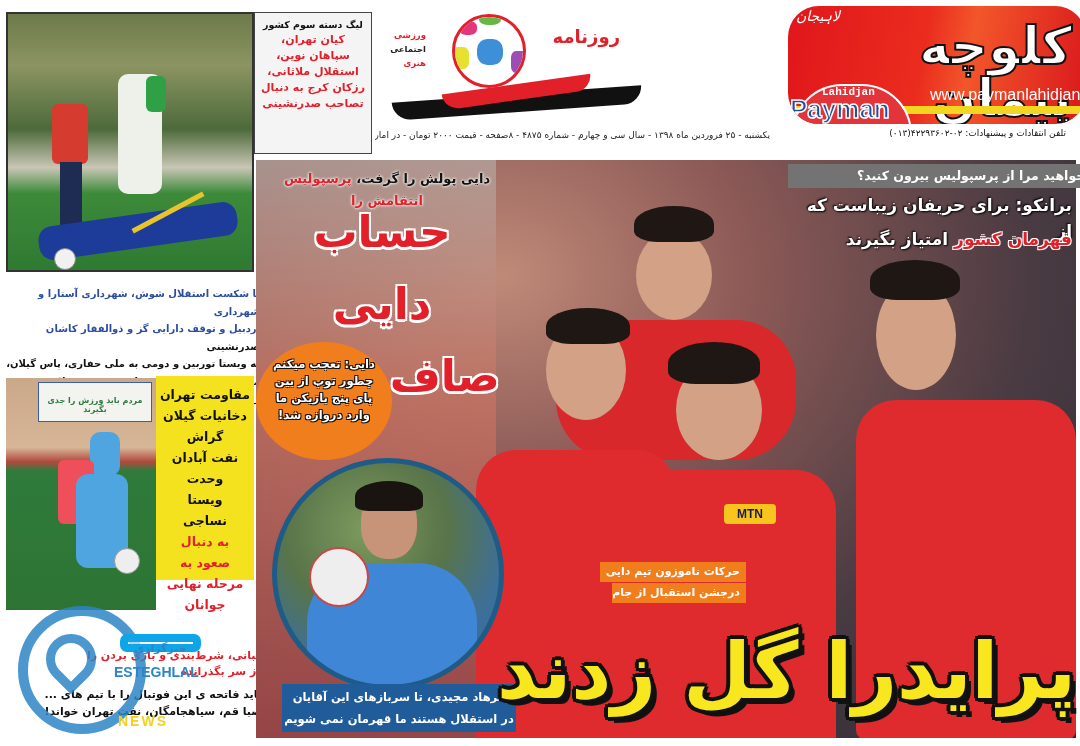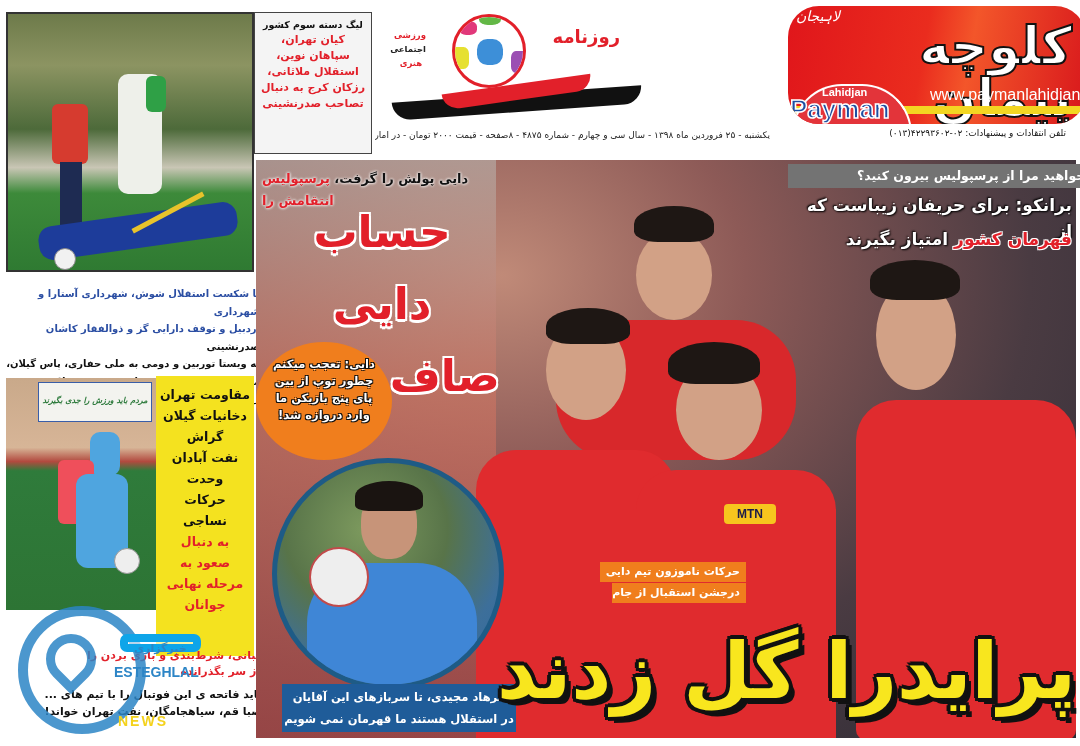--- a/index.html
+++ b/index.html
@@ -7,38 +7,38 @@
     body { position: relative; font-family: "DejaVu Sans", sans-serif; direction: rtl; }
     .abs { position: absolute; }
 
     
     #ad { left: 788px; top: 6px; width: 298px; height: 118px; background: linear-gradient(100deg, #e0161b 0%, #ea2c1e 45%, #f3562a 60%, #d8171c 100%); overflow: hidden; border-radius: 31px; }
     #ad .ad-title { right: 14px; top: 14px; font-size: 52px; font-weight: bold; color: #fff; -webkit-text-stroke: 2px #111; line-height: 1; letter-spacing: 1px; }
     #ad .ad-sig { left: 8px; top: 2px; font-size: 14px; color: #fff; font-style: italic; }
     #ad .ad-url { left: 142px; top: 80px; font-size: 16px; color: #fff; direction: ltr; font-family: "Liberation Sans", sans-serif; }
     #ad .ad-yellowbar { left: 0; right: 0; top: 100px; height: 8px; background: #f3d622; }
     #ad .ad-logo-arc { left: 4px; top: 78px; width: 120px; height: 50px; border-radius: 60px 60px 0 0; background: #e3343a; border: 2px solid #fff; }
-    #ad .ad-logo-small { left: 34px; top: 80px; font-size: 11px; color: #fff; direction: ltr; font-family: Liberation Sans, sans-serif; font-weight: bold; }
+    #ad .ad-logo-small { left: 34px; top: 80px; font-size: 11px; color: #fff; direction: ltr; font-family: Liberation Mono, monospace; font-weight: bold; }
     #ad .ad-logo-big { left: 2px; top: 88px; font-size: 26px; color: #1d4fa2; font-weight: bold; direction: ltr; font-family: "Liberation Sans", sans-serif; -webkit-text-stroke: 1.5px #fff; }
     #ad-phone { left: 776px; top: 128px; width: 290px; font-size: 9px; color: #111; text-align: right; }
 
     
     #masthead { left: 372px; top: 6px; width: 400px; height: 118px; }
     .logo-word { right: 16px; top: 8px; font-size: 118px; font-weight: bold; color: #111; line-height: 1; font-family: "DejaVu Serif", serif; }
     .logo-swoosh { left: 20px; top: 88px; width: 250px; height: 18px; background: #111; border-radius: 0 0 60px 60px; transform: rotate(-4deg); }
     .logo-swoosh-red { left: 70px; top: 78px; width: 150px; height: 16px; background: #e2202a; border-radius: 0 0 60px 60px; transform: rotate(-8deg); }
     .logo-ball { left: 80px; top: 8px; width: 74px; height: 74px; border-radius: 50%; background: #fff; border: 3px solid #e2202a; overflow: hidden; }
     .logo-ball .p1 { left: 22px; top: 22px; width: 26px; height: 26px; background: #3d8fd8; border-radius: 40%; }
     .logo-ball .p2 { left: -4px; top: 30px; width: 18px; height: 22px; background: #e6e031; border-radius: 30%; }
     .logo-ball .p3 { left: 24px; top: -6px; width: 22px; height: 14px; background: #63b846; border-radius: 40%; }
     .logo-ball .p4 { right: -4px; top: 34px; width: 16px; height: 22px; background: #9b4fb3; border-radius: 30%; }
     .logo-ball .p5 { left: 4px; top: 4px; width: 18px; height: 14px; background: #e1387a; border-radius: 40%; }
     .mast-label { right: 152px; top: 20px; font-size: 18px; color: #e2202a; font-weight: bold; }
     .mast-tags { left: 24px; top: 22px; width: 30px; font-size: 8.5px; text-align: center; line-height: 14px; font-weight: bold; }
-    .mast-tags span { display: block; }
+    .mast-tags span { display: block; text-align: right; }
     .tag-red { color: #e2202a; }
     .tag-black { color: #222; }
     #dateline { left: 375px; top: 130px; width: 395px; font-size: 9px; color: #222; white-space: nowrap; overflow: hidden; text-align: right; }
 
     
     #photo1 { left: 6px; top: 12px; width: 248px; height: 260px; border: 2px solid #333; background:
       linear-gradient(180deg, #6d7a4a 0%, #8c9462 20%, #4d6a3a 45%, #c9c6b5 60%, #3d8a3a 70%, #2f7a32 100%); overflow: hidden; }
     .pl-red { left: 44px; top: 90px; width: 36px; height: 60px; background: #d63b2f; border-radius: 6px; }
     .pl-red-leg { left: 52px; top: 148px; width: 22px; height: 70px; background: #1e2b52; }
     .pl-white { left: 110px; top: 60px; width: 44px; height: 120px; background: #eef0ea; border-radius: 10px; }
@@ -54,28 +54,28 @@
 
     
     #caption1 { left: 6px; top: 285px; width: 254px; font-size: 10px; font-weight: bold; line-height: 17.5px; text-align: right; }
     #caption1 .c1-blue { color: #2b4ea3; }
     #caption1 .c1-black { color: #111; }
 
     
     #photo2 { left: 6px; top: 378px; width: 150px; height: 232px; overflow: hidden; background:
       linear-gradient(180deg, #c9a98a 0%, #d7b597 30%, #b24a3f 36%, #2f7b3b 40%, #2d7434 100%); }
     .wall-sign { left: 32px; top: 4px; width: 114px; height: 40px; background: #f3f3ef; border: 1px solid #3a5ea8; }
-    .wall-sign span { display: block; font-size: 8px; color: #2d7a3c; font-weight: bold; text-align: center; margin-top: 13px; font-style: italic; }
+    .wall-sign span { display: block; font-size: 8px; color: #2d7a3c; font-weight: bold; text-align: center; margin-top: 13px; }
     .pl2-pink { left: 52px; top: 82px; width: 36px; height: 64px; background: #ef4f5b; border-radius: 6px; }
     .pl2-blue { left: 70px; top: 96px; width: 52px; height: 94px; background: #4fa5df; border-radius: 12px; }
     .pl2-bluebg { left: 84px; top: 54px; width: 30px; height: 44px; background: #4fa5df; border-radius: 10px; }
     .pl2-ball { left: 108px; top: 170px; width: 26px; height: 26px; border-radius: 50%; background: #eee; border: 1px solid #999; }
 
     
-    #yellowbox { left: 156px; top: 376px; width: 98px; height: 280px; background: #f4e21f; text-align: center; padding-top: 8px; }
+    #yellowbox { left: 156px; top: 376px; width: 98px; height: 204px; background: #f4e21f; text-align: center; padding-top: 8px; }
     #yellowbox .yb-black { font-size: 12.5px; color: #111; font-weight: bold; line-height: 21px; display: block; }
     #yellowbox .yb-red { font-size: 12.5px; color: #e2202a; font-weight: bold; line-height: 21px; display: block; }
 
     
     #bl-red { left: 20px; top: 648px; width: 240px; text-align: right; font-size: 11px; color: #e2202a; font-weight: bold; line-height: 16px; }
     #bl-black { left: 6px; top: 686px; width: 256px; text-align: right; font-size: 11px; color: #111; font-weight: bold; line-height: 17px; }
     #watermark { left: 18px; top: 600px; width: 150px; height: 146px; }
     .wm-circle { left: 0; top: 6px; width: 128px; height: 128px; border-radius: 50%; border: 10px solid #2c85c6; opacity: 0.85; }
     .wm-pin { left: 28px; top: 34px; width: 50px; height: 50px; border-radius: 50% 50% 50% 0; transform: rotate(-45deg); border: 9px solid #2c85c6; opacity: 0.85; }
     .wm-fa { left: 102px; top: 34px; padding: 0 6px; height: 18px; border: 8px solid #0ea5e9; border-radius: 7px; font-size: 11px; color: #2c85c6; background: rgba(255,255,255,0.6); font-weight: bold; white-space: nowrap; }
@@ -103,21 +103,21 @@
     .hr4 { left: 614px; top: 100px; width: 90px; height: 40px; }
     .mtn-logo { left: 468px; top: 344px; width: 52px; height: 20px; background: #f7c51e; border-radius: 4px; text-align: center; font-size: 12px; font-weight: bold; color: #1c1c4a; direction: ltr; font-family: "Liberation Sans", sans-serif; line-height: 20px; }
 
     
     #kicker-red { left: 788px; top: 164px; width: 328px; height: 24px; background: #737373; color: #fff; font-size: 12.5px; font-weight: bold; text-align: right; padding-right: 6px; line-height: 24px; }
     #branko-1 { left: 790px; top: 192px; width: 282px; text-align: right; font-size: 17px; color: #fff; font-weight: bold; text-shadow: 1px 1px 2px #000, -1px -1px 2px #000; line-height: 26px; }
     #branko-2 { left: 790px; top: 226px; width: 282px; text-align: right; font-size: 17px; font-weight: bold; line-height: 26px; }
     #branko-2 .red { color: #e2202a; text-shadow: 1px 1px 0 #fff, -1px -1px 0 #fff, 1px -1px 0 #fff, -1px 1px 0 #fff; }
     #branko-2 .white { color: #fff; text-shadow: 1px 1px 2px #000, -1px -1px 2px #000; }
 
-    #daei-kicker { left: 262px; top: 168px; width: 250px; font-size: 13px; font-weight: bold; text-align: left; line-height: 22px; text-shadow: 0 0 3px #fff, 0 0 3px #fff; }
+    #daei-kicker { left: 262px; top: 168px; width: 250px; font-size: 13px; font-weight: bold; text-align: center; line-height: 22px; text-shadow: 0 0 3px #fff, 0 0 3px #fff; }
     #daei-kicker .dk-black { color: #111; }
     #daei-kicker .dk-red { color: #e2202a; }
     #daei-title { left: 262px; top: 196px; width: 240px; text-align: center; font-size: 44px; font-weight: bold; color: #e2202a; line-height: 72px; text-shadow: 2px 2px 0 #fff, -2px -2px 0 #fff, 2px -2px 0 #fff, -2px 2px 0 #fff, 0 3px 0 #fff; }
 
     #orange-circle { left: 256px; top: 342px; width: 136px; height: 118px; border-radius: 50%; background: #f07e1d; }
     #orange-text { left: 262px; top: 356px; width: 124px; text-align: center; font-size: 11.5px; color: #fff; font-weight: bold; line-height: 17px; text-shadow: 1px 1px 0 #111, -1px -1px 0 #111, 1px -1px 0 #111, -1px 1px 0 #111; }
 
     #coach-circle { left: 272px; top: 458px; width: 232px; height: 232px; border-radius: 50%; border: 5px solid #1e5b86; overflow: hidden; background: radial-gradient(circle at 40% 30%, #7d9a5e 0%, #587449 40%, #3d6f9a 70%, #2f6aa3 100%); }
     .coach-body { left: 30px; top: 100px; width: 170px; height: 140px; background: #3f86d6; border-radius: 60px 60px 0 0; }
     .coach-head { left: 84px; top: 26px; width: 56px; height: 70px; background: #c79479; border-radius: 45%; }
@@ -200,21 +200,21 @@
   <div class="abs pl2-blue"></div>
   <div class="abs pl2-ball"></div>
 </div>
 
 <div id="yellowbox" class="abs">
   <span class="yb-black">مقاومت تهران</span>
   <span class="yb-black">دخانیات گیلان</span>
   <span class="yb-black">گراش</span>
   <span class="yb-black">نفت آبادان</span>
   <span class="yb-black">وحدت</span>
-  <span class="yb-black">حرکات</span>
+  <span class="yb-black">ویستا</span>
   <span class="yb-black">نساجی</span>
   <span class="yb-red">به دنبال</span>
   <span class="yb-red">صعود به</span>
   <span class="yb-red">مرحله نهایی</span>
   <span class="yb-red">جوانان</span>
 </div>
 
 <div id="bl-red" class="abs">
   <div>تبانی، شرط‌بندی و بازی بردن را</div>
   <div>از سر بگذرانده</div>

